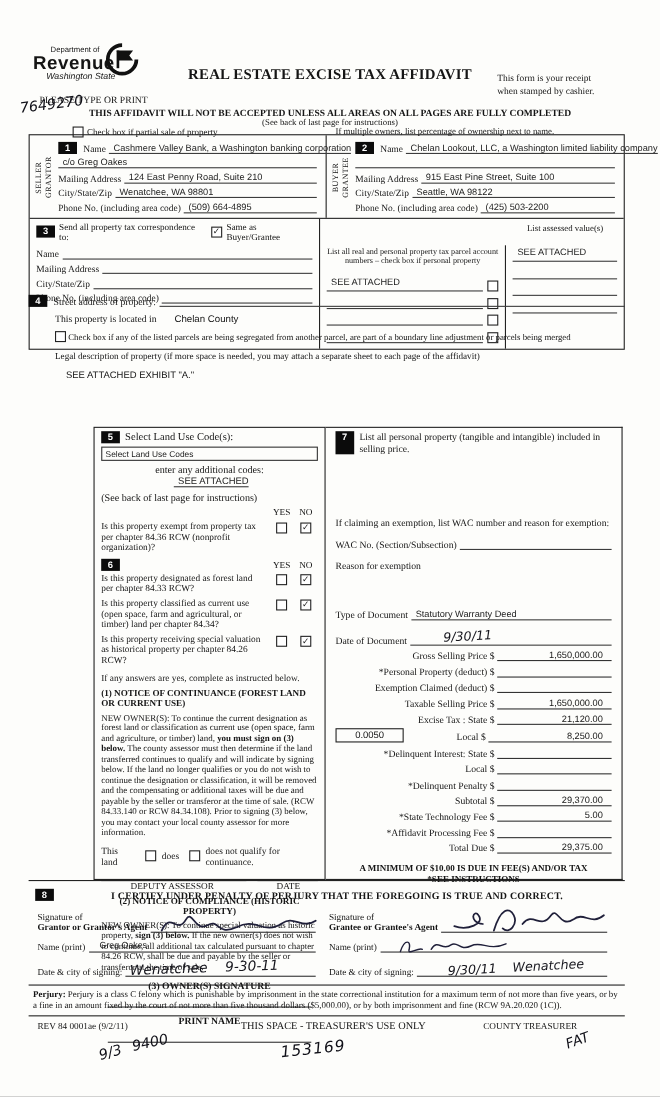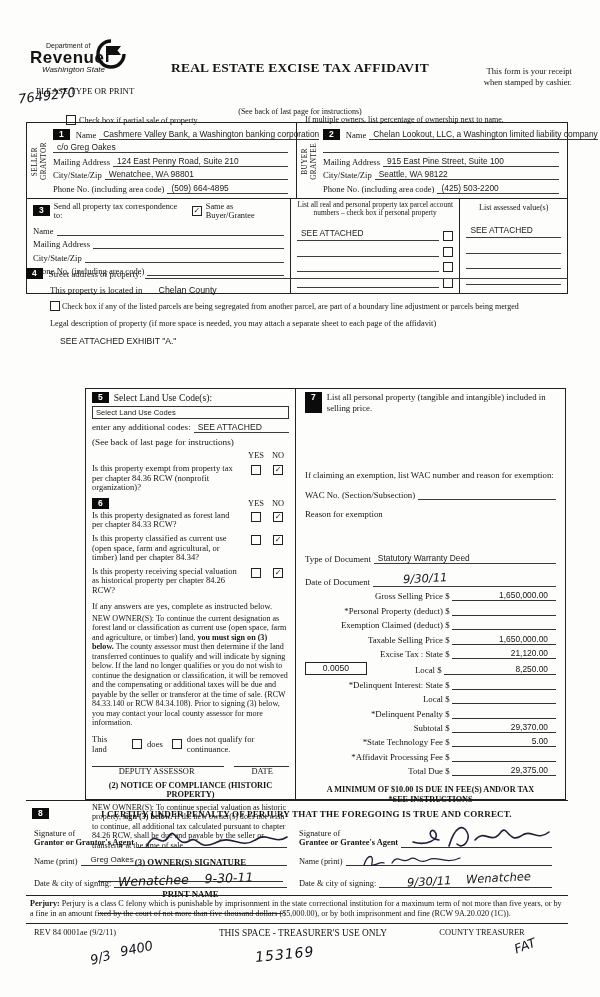--- a/index.html
+++ b/index.html
@@ -18,51 +18,51 @@
   .fill{flex:1;border-bottom:1px solid #3c3c3c;min-height:10px;margin-left:3px;overflow:visible;}
   .val{font-family:"Liberation Sans",sans-serif;font-size:8.4px;color:#1b1b1b;padding-left:4px;white-space:nowrap;}
   
   .logo{left:30px;top:42px;line-height:1;}
   .logo .l1{font-size:7px;margin-left:16px;font-family:"Liberation Sans",sans-serif;}
   .logo .l2{font-size:17px;font-weight:bold;letter-spacing:0.5px;font-family:"Liberation Sans",sans-serif;}
   .logo .l3{font-size:8px;font-style:italic;margin-left:12px;font-family:"Liberation Sans",sans-serif;}
   .titleblock{left:150px;top:60px;width:300px;text-align:center;}
   .titleblock .t1{font-size:13.5px;font-weight:bold;letter-spacing:0.2px;}
   .titleblock .t2{font-size:11px;margin-top:2px;}
-  .receipt{left:452px;top:66px;width:120px;font-size:8.6px;line-height:10.5px;text-align:right;}
+  .receipt{left:452px;top:66px;width:120px;font-size:8.6px;line-height:10.5px;}
   
   .topbox{left:26px;top:122px;width:542px;border:1px solid #222;box-sizing:border-box;}
   .rowA{display:flex;}
   .cellS,.cellB{width:50%;box-sizing:border-box;position:relative;padding:3px 8px 4px 26px;min-height:66px;}
   .cellS{border-right:1px solid #222;}
   .vstrip{position:absolute;left:1px;top:6px;bottom:4px;width:21px;display:flex;align-items:center;justify-content:center;}
   .vtext{writing-mode:vertical-rl;transform:rotate(180deg);font-size:7.3px;letter-spacing:0.4px;line-height:9px;}
   .rowB{display:flex;border-top:1px solid #222;}
   .colC{width:265px;border-right:1px solid #222;box-sizing:border-box;padding:3px 6px 5px 6px;}
-  .colP{width:170px;border-right:1px solid #222;box-sizing:border-box;padding:2px 6px 5px 6px;}
+  .colP{width:170px;border-right:1px solid #222;box-sizing:border-box;padding:2px 6px 5px 6px;margin-top:24px;}
   .colA{width:107px;box-sizing:border-box;padding:2px 6px 5px 6px;}
   .colhead{font-size:7.4px;text-align:center;line-height:8.6px;}
   .prow{display:flex;align-items:flex-end;margin-top:4.6px;}
   .prow .cb{margin-left:4px;}
   
   .sec4{left:26px;top:268px;width:542px;}
   .sec4 .r1{display:flex;align-items:flex-end;font-size:8.8px;}
   .sec4 .r1 .lbl{margin-left:6px;}
   .sec4 .r2{margin:6px 0 0 24px;font-size:8.8px;}
   .sec4 .r3{margin:6px 0 0 24px;font-size:8px;display:flex;align-items:center;gap:2px;}
   .sec4 .r4{margin:8px 0 0 24px;font-size:8.3px;}
   .sec4 .r5{margin:8px 0 0 34px;}
   
   .midwrap{left:85px;top:388px;width:481px;height:412px;display:flex;}
   .leftbox{width:211px;border:1px solid #222;box-sizing:border-box;padding:3px 6px 3px 6px;}
   .rightbox{flex:1;border:1px solid #222;border-left:none;box-sizing:border-box;padding:3px 9px;display:flex;flex-direction:column;}
   .lu-title{display:flex;align-items:center;gap:5px;font-size:9.6px;}
   .dd{border:1px solid #333;font-family:"Liberation Sans",sans-serif;font-size:7.6px;color:#222;
       padding:1px 3px;margin:3px 0 1px 0;}
-  .lu-add{display:flex;align-items:flex-start;font-size:9.2px;margin-top:3px;}
+  .lu-add{display:flex;align-items:center;font-size:9.2px;margin-top:3px;flex-direction:column;}
   .seeback{font-size:9.2px;margin-top:4px;}
   .yn{display:flex;justify-content:flex-end;gap:0;font-size:8.4px;margin-top:4px;}
   .yn span{width:22px;text-align:center;}
   .qrow{display:flex;margin-top:4px;font-size:8.5px;line-height:9.6px;}
   .qrow .qtext{flex:1;padding-right:4px;}
   .qrow .qbox{width:22px;display:flex;justify-content:center;align-items:flex-start;padding-top:1px;}
   .b6row{display:flex;align-items:center;margin-top:5px;}
   .b6row .yn{flex:1;margin-top:0;}
   .para{font-size:8.1px;line-height:9.5px;margin-top:3px;text-align:left;}
   .ctitle{font-size:8.3px;font-weight:bold;margin-top:5px;line-height:9.5px;}
@@ -133,20 +133,21 @@
 
   <div class="abs receipt">
     <div>This form is your receipt</div>
     <div>when stamped by cashier.</div>
   </div>
 
   <div class="abs" style="left:36px;top:86px;font-size:8.8px;">PLEASE TYPE OR PRINT</div>
 
   <div class="abs hwmark" style="left:18px;top:88px;font-size:13px;transform:rotate(-7deg);">7649270</div>
 
+  <div class="abs b" style="left:55px;top:97px;width:490px;text-align:center;font-size:8.7px;">THIS AFFIDAVIT WILL NOT BE ACCEPTED UNLESS ALL AREAS ON ALL PAGES ARE FULLY COMPLETED</div>
   <div class="abs" style="left:150px;top:107px;width:300px;text-align:center;font-size:8px;">(See back of last page for instructions)</div>
 
   <div class="abs" style="left:66px;top:115px;font-size:8.2px;display:flex;align-items:center;gap:3px;">
     <span class="cb"></span>
     <span>Check box if partial sale of property</span>
   </div>
   <div class="abs" style="left:305px;top:115px;font-size:8px;">If multiple owners, list percentage of ownership next to name.</div>
 
   <div class="abs topbox">
     <div class="rowA">
@@ -338,20 +339,21 @@
         <span class="qtext">Is this property receiving special valuation as historical property per chapter 84.26 RCW?</span>
         <span class="qbox">
             <span class="cb"></span>
           </span>
         <span class="qbox">
             <span class="cb">✓</span>
           </span>
       </div>
       <div style="font-size:8.5px;margin-top:5px;">If any answers are yes, complete as instructed below.</div>
 
+      <div class="ctitle">(1) NOTICE OF CONTINUANCE  (FOREST LAND OR CURRENT USE)</div>
       <div class="para">
         <span>NEW OWNER(S): To continue the current designation as forest land or classification as current use (open space, farm and agriculture, or timber) land, </span><span class="b">you must sign on (3) below.</span><span> The county assessor must then determine if the land transferred continues to qualify and will indicate by signing below. If the land no longer qualifies or you do not wish to continue the designation or classification, it will be removed and the compensating or additional taxes will be due and payable by the seller or transferor at the time of sale. (RCW 84.33.140 or RCW 84.34.108). Prior to signing (3) below, you may contact your local county assessor for more information.</span>
       </div>
 
       <div class="qualify">
         <span>This land</span>
         <span class="cb" style="margin-left:6px;"></span>
         <span>does</span>
         <span class="cb" style="margin-left:4px;"></span>
         <span>does not qualify for continuance.</span>

